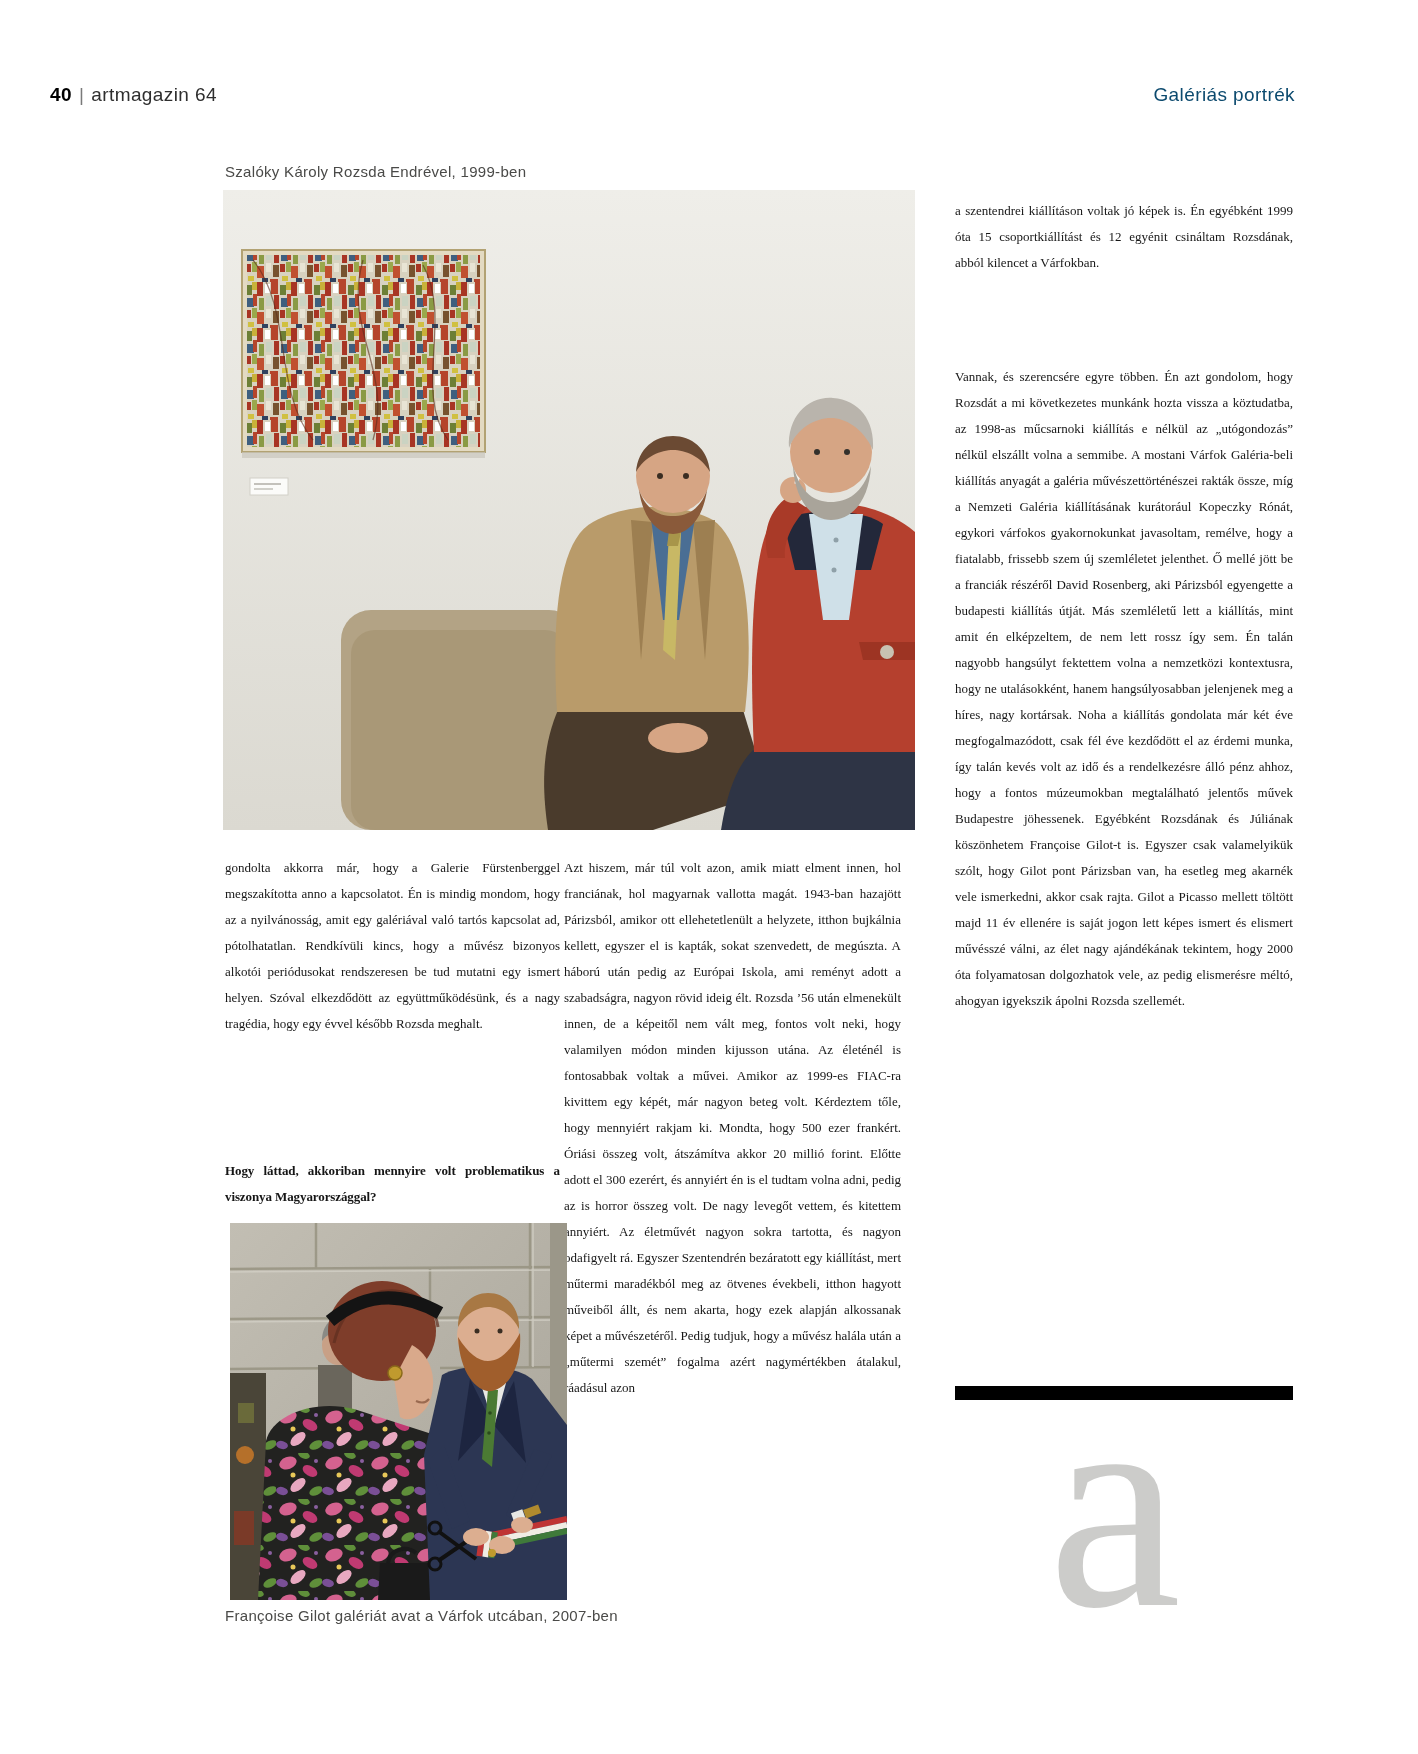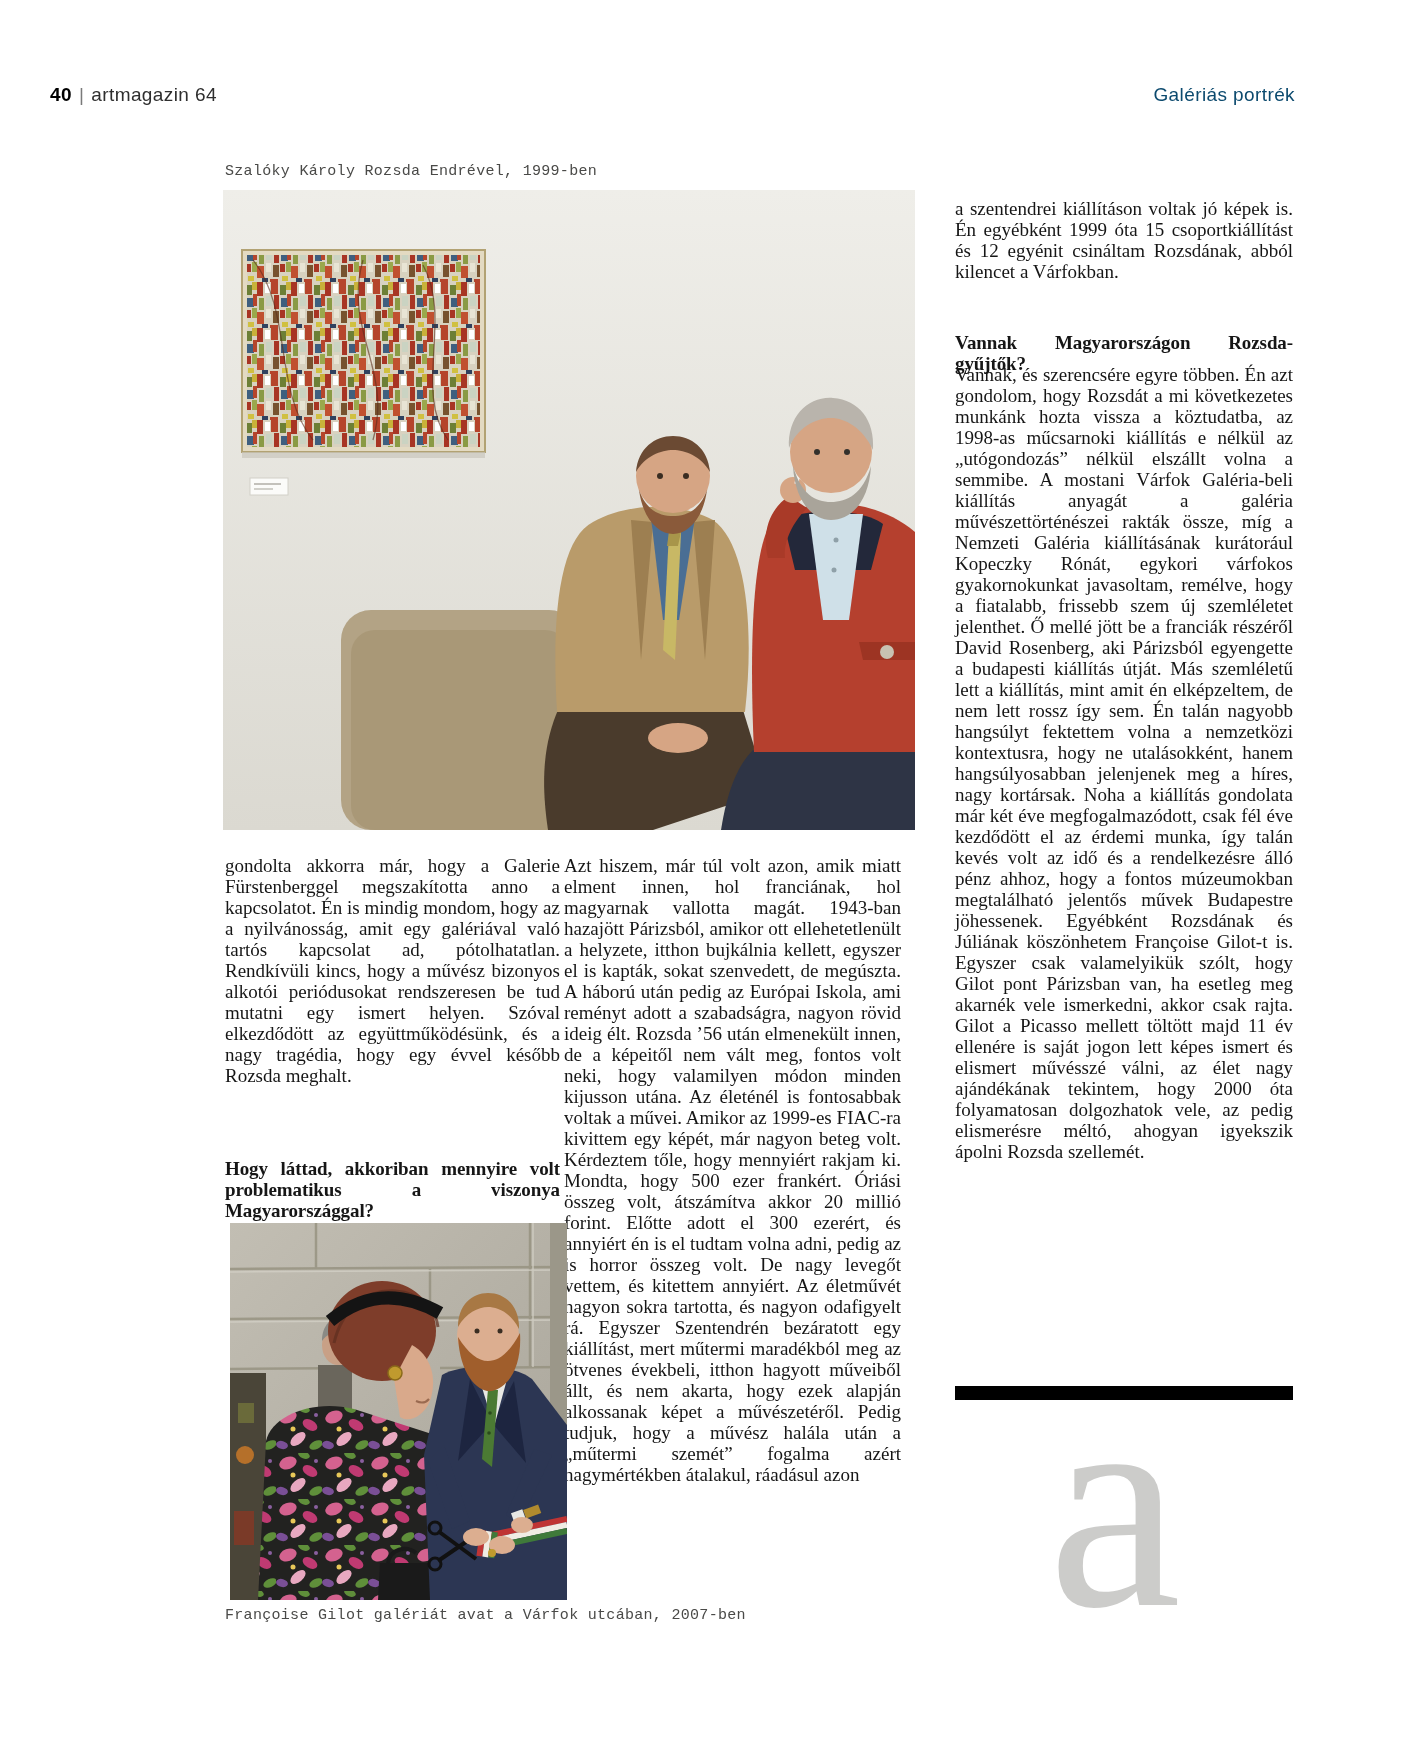--- a/index.html
+++ b/index.html
@@ -14,33 +14,33 @@
     display:flex;justify-content:space-between;align-items:baseline;
     font-family:"Liberation Sans",sans-serif;font-size:19px;color:#2e2e2e;
     letter-spacing:.4px;
   }
   .header .left{display:flex;align-items:baseline;justify-content:flex-end;}
   .pgnum{font-weight:700;color:#000;}
   .sep{color:#7a7a7a;margin:0 7px;font-weight:300;}
   .section{color:#0c4a6e;}
   
   .caption{
-    position:absolute;font-family:Liberation Mono, monospace;
+    position:absolute;font-family:Liberation Sans, sans-serif;
     font-size:15px;line-height:18px;color:#4a4a48;letter-spacing:.3px;
   }
   .cap1{left:225px;top:163px;}
   .cap2{left:225px;top:1607px;text-align:right;}
   
   .photo{position:absolute;display:block;}
   .photo1{left:223px;top:190px;width:692px;height:640px;}
   .photo2{left:230px;top:1223px;width:337px;height:377px;}
   
   .bodycol{
     position:absolute;text-align:justify;
-    font-size:19px;line-height:21px;color:#161616;
+    font-size:13px;line-height:26px;color:#161616;
   }
   .q{font-weight:700;letter-spacing:-0.1px;}
   .c1p{left:225px;top:855px;width:335px;}
   .c1q{left:225px;top:1158px;width:335px;}
   .c2p{left:564px;top:855px;width:337px;}
   .c3p1{left:955px;top:198px;width:338px;}
   .c3q{left:955px;top:332px;width:338px;}
   .c3p2{left:955px;top:364px;width:338px;}
   
   .divbar{position:absolute;left:955px;top:1386px;width:338px;height:14px;background:#000;}
@@ -151,21 +151,20 @@
       <circle cx="664" cy="462" r="7" fill="#c8c2b2"></circle>
     </g>
   </svg>
 
   <div class="bodycol c1p">gondolta akkorra már, hogy a Galerie Fürstenberggel megszakította anno a kapcsolatot. Én is mindig mondom, hogy az a nyilvánosság, amit egy galériával való tartós kapcsolat ad, pótolhatatlan. Rendkívüli kincs, hogy a művész bizonyos alkotói periódusokat rendszeresen be tud mutatni egy ismert helyen. Szóval elkezdődött az együttműködésünk, és a nagy tragédia, hogy egy évvel később Rozsda meghalt.</div>
   <div class="bodycol c1q q">Hogy láttad, akkoriban mennyire volt problematikus a viszonya Magyarországgal?</div>
 
   <div class="bodycol c2p">Azt hiszem, már túl volt azon, amik miatt elment innen, hol franciának, hol magyarnak vallotta magát. 1943-ban hazajött Párizsból, amikor ott ellehetetlenült a helyzete, itthon bujkálnia kellett, egyszer el is kapták, sokat szenvedett, de megúszta. A háború után pedig az Európai Iskola, ami reményt adott a szabadságra, nagyon rövid ideig élt. Rozsda ’56 után elmenekült innen, de a képeitől nem vált meg, fontos volt neki, hogy valamilyen módon minden kijusson utána. Az életénél is fontosabbak voltak a művei. Amikor az 1999-es FIAC-ra kivittem egy képét, már nagyon beteg volt. Kérdeztem tőle, hogy mennyiért rakjam ki. Mondta, hogy 500 ezer frankért. Óriási összeg volt, átszámítva akkor 20 millió forint. Előtte adott el 300 ezerért, és annyiért én is el tudtam volna adni, pedig az is horror összeg volt. De nagy levegőt vettem, és kitettem annyiért. Az életművét nagyon sokra tartotta, és nagyon odafigyelt rá. Egyszer Szentendrén bezáratott egy kiállítást, mert műtermi maradékból meg az ötvenes évekbeli, itthon hagyott műveiből állt, és nem akarta, hogy ezek alapján alkossanak képet a művészetéről. Pedig tudjuk, hogy a művész halála után a „műtermi szemét” fogalma azért nagymértékben átalakul, ráadásul azon</div>
 
   <div class="bodycol c3p1">a szentendrei kiállításon voltak jó képek is. Én egyébként 1999 óta 15 csoportkiállítást és 12 egyénit csináltam Rozsdának, abból kilencet a Várfokban.</div>
-  <div class="bodycol c3q q">Vannak Magyarországon Rozsda-gyűjtők?</div>
   <div class="bodycol c3p2">Vannak, és szerencsére egyre többen. Én azt gondolom, hogy Rozsdát a mi következetes munkánk hozta vissza a köztudatba, az 1998-as műcsarnoki kiállítás e nélkül az „utógondozás” nélkül elszállt volna a semmibe. A mostani Várfok Galéria-beli kiállítás anyagát a galéria művészettörténészei rakták össze, míg a Nemzeti Galéria kiállításának kurátorául Kopeczky Rónát, egykori várfokos gyakornokunkat javasoltam, remélve, hogy a fiatalabb, frissebb szem új szemléletet jelenthet. Ő mellé jött be a franciák részéről David Rosenberg, aki Párizsból egyengette a budapesti kiállítás útját. Más szemléletű lett a kiállítás, mint amit én elképzeltem, de nem lett rossz így sem. Én talán nagyobb hangsúlyt fektettem volna a nemzetközi kontextusra, hogy ne utalásokként, hanem hangsúlyosabban jelenjenek meg a híres, nagy kortársak. Noha a kiállítás gondolata már két éve megfogalmazódott, csak fél éve kezdődött el az érdemi munka, így talán kevés volt az idő és a rendelkezésre álló pénz ahhoz, hogy a fontos múzeumokban megtalálható jelentős művek Budapestre jöhessenek. Egyébként Rozsdának és Júliának köszönhetem Françoise Gilot-t is. Egyszer csak valamelyikük szólt, hogy Gilot pont Párizsban van, ha esetleg meg akarnék vele ismerkedni, akkor csak rajta. Gilot a Picasso mellett töltött majd 11 év ellenére is saját jogon lett képes ismert és elismert művésszé válni, az élet nagy ajándékának tekintem, hogy 2000 óta folyamatosan dolgozhatok vele, az pedig elismerésre méltó, ahogyan igyekszik ápolni Rozsda szellemét.</div>
 
   <svg class="photo photo2" viewBox="0 0 337 377" preserveAspectRatio="none" xmlns="http://www.w3.org/2000/svg">
     <defs>
       <pattern id="floral" width="46" height="46" patternUnits="userSpaceOnUse">
         <rect width="46" height="46" fill="#222220"></rect>
         <ellipse cx="12" cy="10" rx="9" ry="6" fill="#d4628f" transform="rotate(-20 12 10)"></ellipse>
         <ellipse cx="34" cy="18" rx="8" ry="5" fill="#c03a72" transform="rotate(30 34 18)"></ellipse>
         <ellipse cx="22" cy="32" rx="9" ry="5" fill="#e8a8c0" transform="rotate(-40 22 32)"></ellipse>
         <ellipse cx="6" cy="38" rx="6" ry="4" fill="#7a4f96" transform="rotate(15 6 38)"></ellipse>

